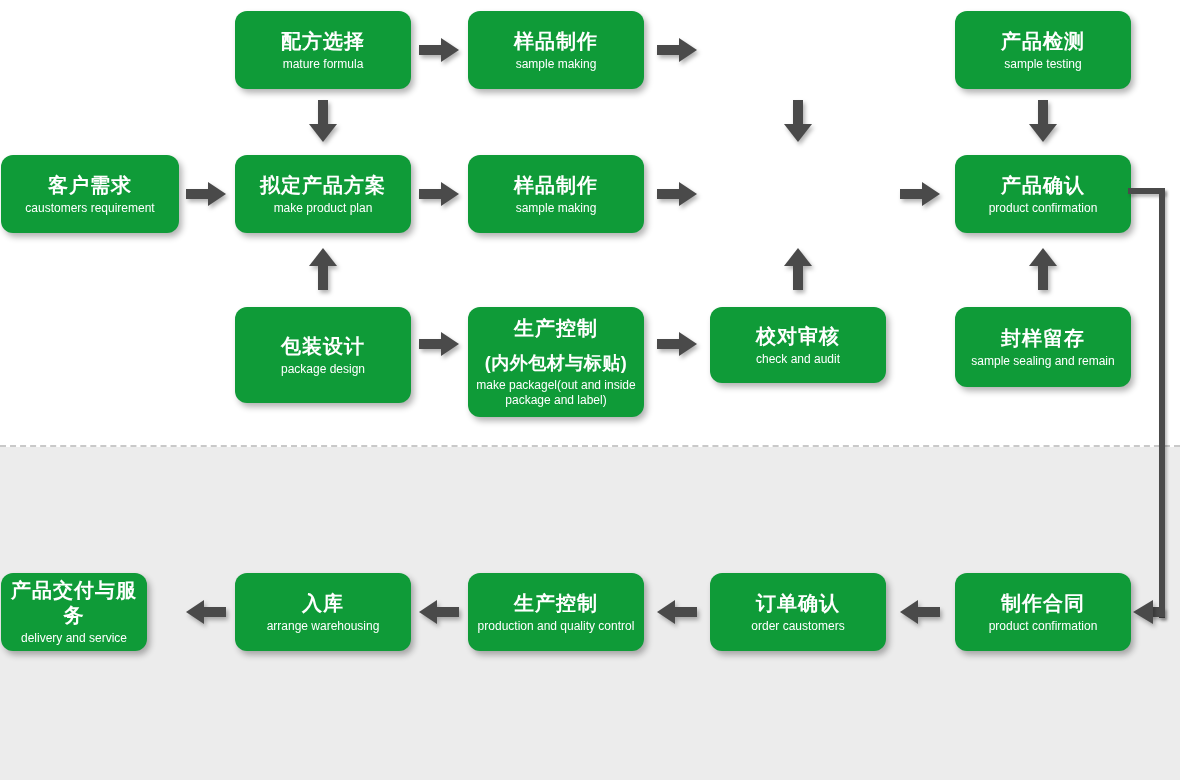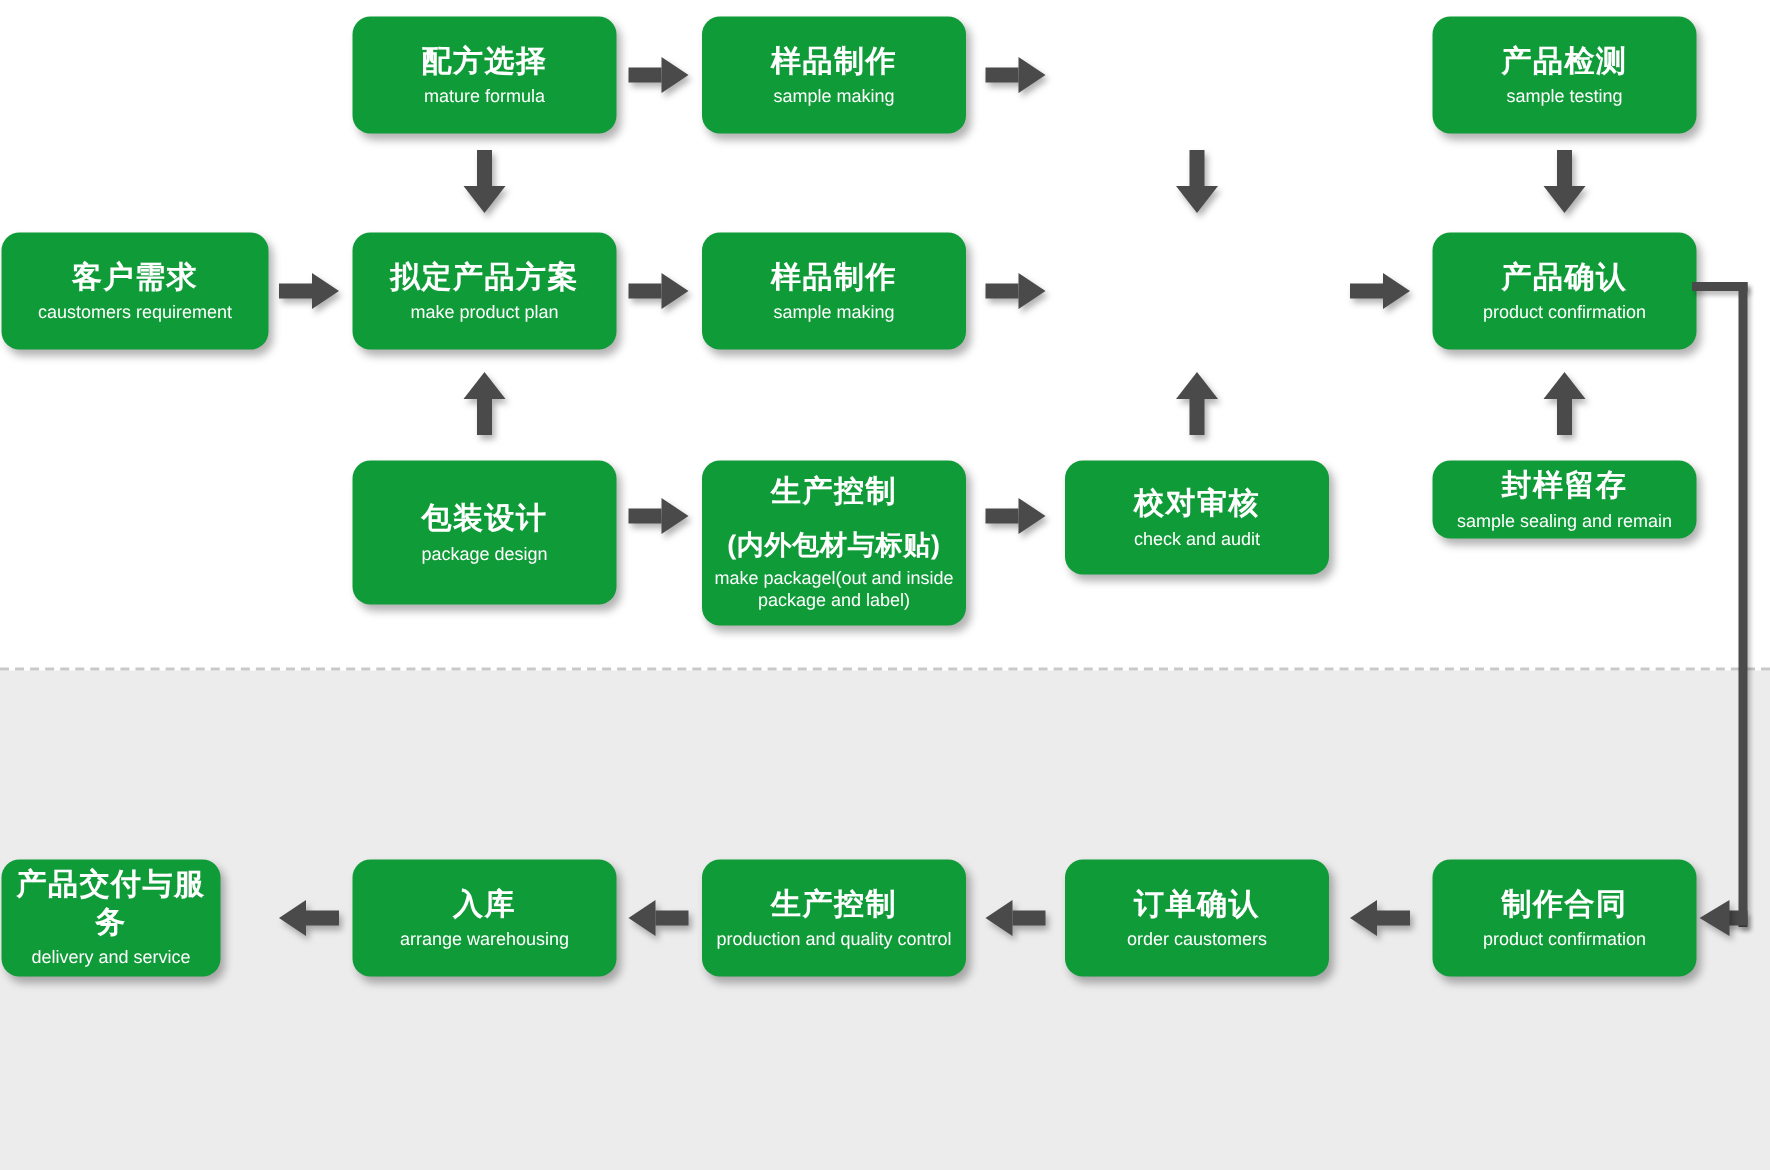--- a/index.html
+++ b/index.html
@@ -100,21 +100,21 @@
   </div>
   <div class="node" style="left:468px;top:307px;height:110px">
     <div class="cn">生产控制</div>
     <div class="cn2">(内外包材与标贴)</div>
     <div class="en">make packagel(out and inside package and label)</div>
   </div>
   <div class="node" style="left:710px;top:307px;height:76px">
     <div class="cn">校对审核</div>
     <div class="en">check and audit</div>
   </div>
-  <div class="node" style="left:955px;top:307px;height:52px">
+  <div class="node" style="left:955px;top:307px;height:80px">
     <div class="cn">封样留存</div>
     <div class="en">sample sealing and remain</div>
   </div>
 
   <div class="node" style="left:1px;top:573px;width:146px">
     <div class="cn">产品交付与服务</div>
     <div class="en">delivery and service</div>
   </div>
   <div class="node" style="left:235px;top:573px">
     <div class="cn">入库</div>

